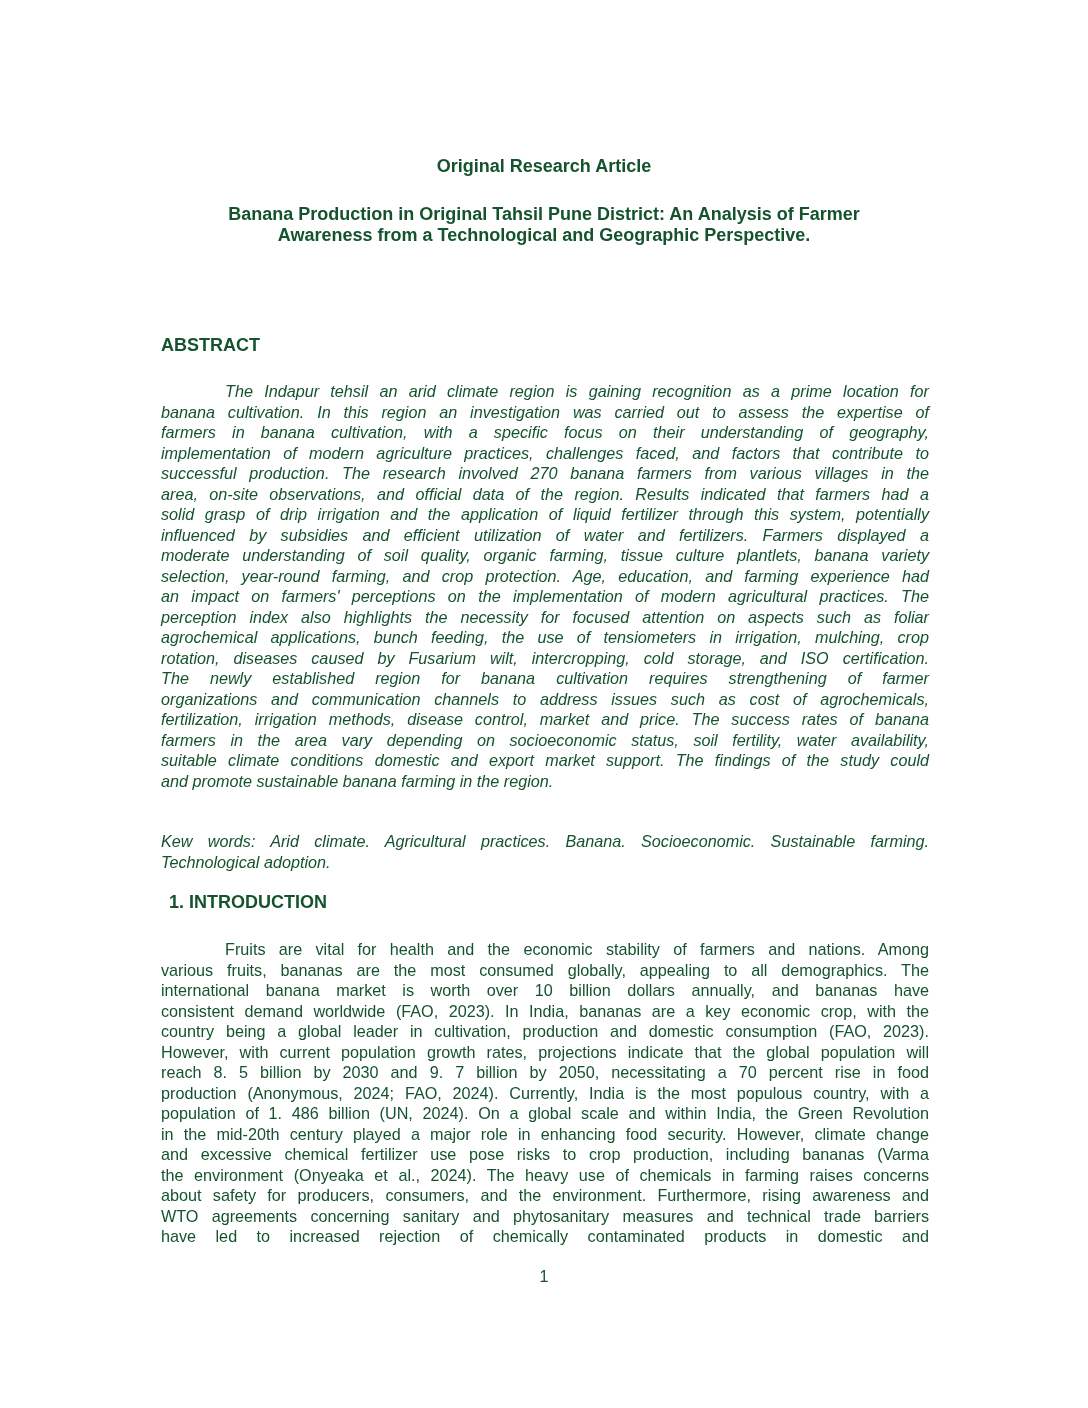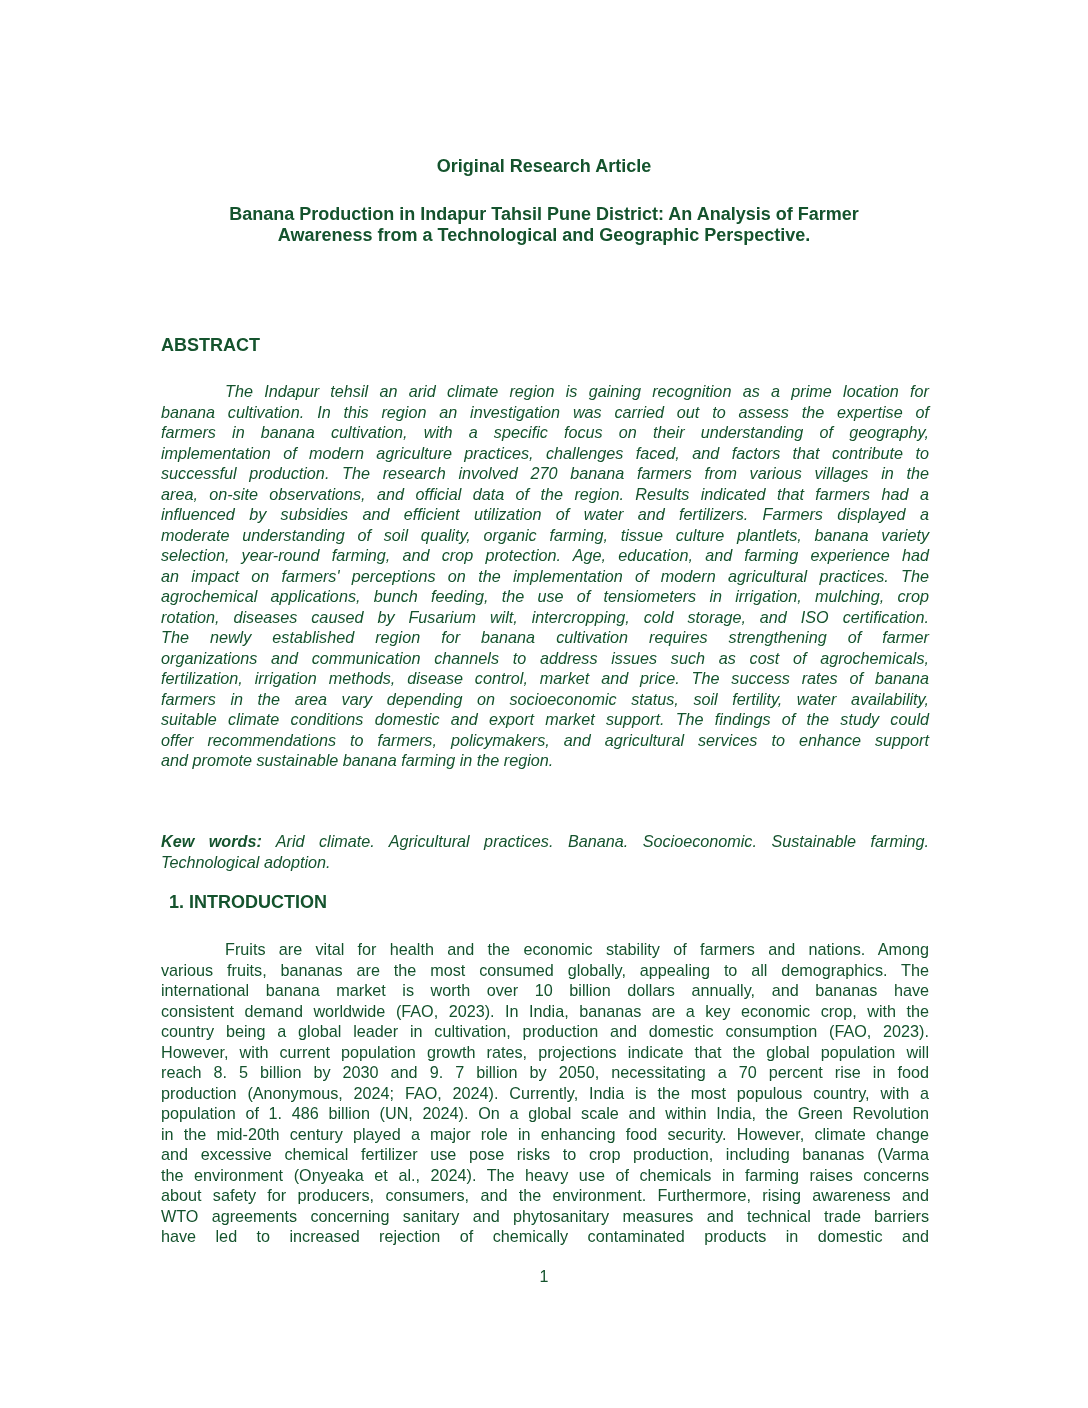--- a/index.html
+++ b/index.html
@@ -17,57 +17,58 @@
   .h-intro { top: 884px; margin-left: 8px; }
   .block { position: absolute; left: 161px; width: 768px; font-size: 16.2px; }
   .line {
     display: block; height: 20.5px; line-height: 20.5px;
     text-align: justify; text-align-last: justify; white-space: nowrap;
   }
   .line.last { text-align-last: left; }
   .line.indent { padding-left: 64px; }
   .abstract { top: 373px; font-style: italic; }
   .keywords { top: 823px; font-style: italic; }
-  .kw-label { font-weight: bold; margin-top: 31px; }
+  .kw-label { font-weight: normal; margin-top: 31px; }
   .intro { top: 931px; }
   .page-number { top: 1260px; font-size: 16px; }
 </style>
 </head>
 <body>
 
 <div class="page">
 
   <div class="center article-type">Original Research Article</div>
 
   <div class="center title">
-    <div>Banana Production in Indapur Tahsil Pune District: An Analysis of Farmer</div>
+    <div>Banana Production in Original Tahsil Pune District: An Analysis of Farmer</div>
     <div>Awareness from a Technological and Geographic Perspective.</div>
   </div>
 
   <div class="heading h-abstract">ABSTRACT</div>
 
   <div class="block abstract">
     <span class="line indent">The Indapur tehsil an arid climate region is gaining recognition as a prime location for</span>
     <span class="line">banana cultivation. In this region an investigation was carried out to assess the expertise of</span>
     <span class="line">farmers in banana cultivation, with a specific focus on their understanding of geography,</span>
     <span class="line">implementation of modern agriculture practices, challenges faced, and factors that contribute to</span>
     <span class="line">successful production. The research involved 270 banana farmers from various villages in the</span>
     <span class="line">area, on-site observations, and official data of the region. Results indicated that farmers had a</span>
+    <span class="line">solid grasp of drip irrigation and the application of liquid fertilizer through this system, potentially</span>
     <span class="line">influenced by subsidies and efficient utilization of water and fertilizers.   Farmers displayed a</span>
     <span class="line">moderate understanding of soil quality, organic farming, tissue culture plantlets, banana variety</span>
     <span class="line">selection, year-round farming, and crop protection.  Age, education, and farming experience had</span>
     <span class="line">an impact on farmers' perceptions on the implementation of modern agricultural practices. The</span>
+    <span class="line">perception index also highlights the necessity for focused attention on aspects such as foliar</span>
     <span class="line">agrochemical applications, bunch feeding, the use of tensiometers in irrigation, mulching, crop</span>
     <span class="line">rotation, diseases caused by Fusarium wilt, intercropping, cold storage, and ISO certification.</span>
     <span class="line">The newly established region for banana cultivation requires strengthening of farmer</span>
     <span class="line">organizations and communication channels to address issues such as cost of agrochemicals,</span>
     <span class="line">fertilization, irrigation methods, disease control, market and price. The success rates of banana</span>
     <span class="line">farmers in the area vary depending on socioeconomic status, soil fertility, water availability,</span>
     <span class="line">suitable climate conditions domestic and export market support.  The findings of the study could</span>
-    <span class="line">offer recommendations to farmers, policymakers, and agricultural services to enhance support</span>
     <span class="line last">and promote sustainable banana farming in the region.</span>
   </div>
 
   <div class="block keywords">
     <span class="line"><span class="kw-label">Kew words:</span><span> Arid climate. Agricultural practices. Banana. Socioeconomic. Sustainable farming.</span></span>
     <span class="line last">Technological adoption.</span>
   </div>
 
   <div class="heading h-intro">1. INTRODUCTION</div>
 

